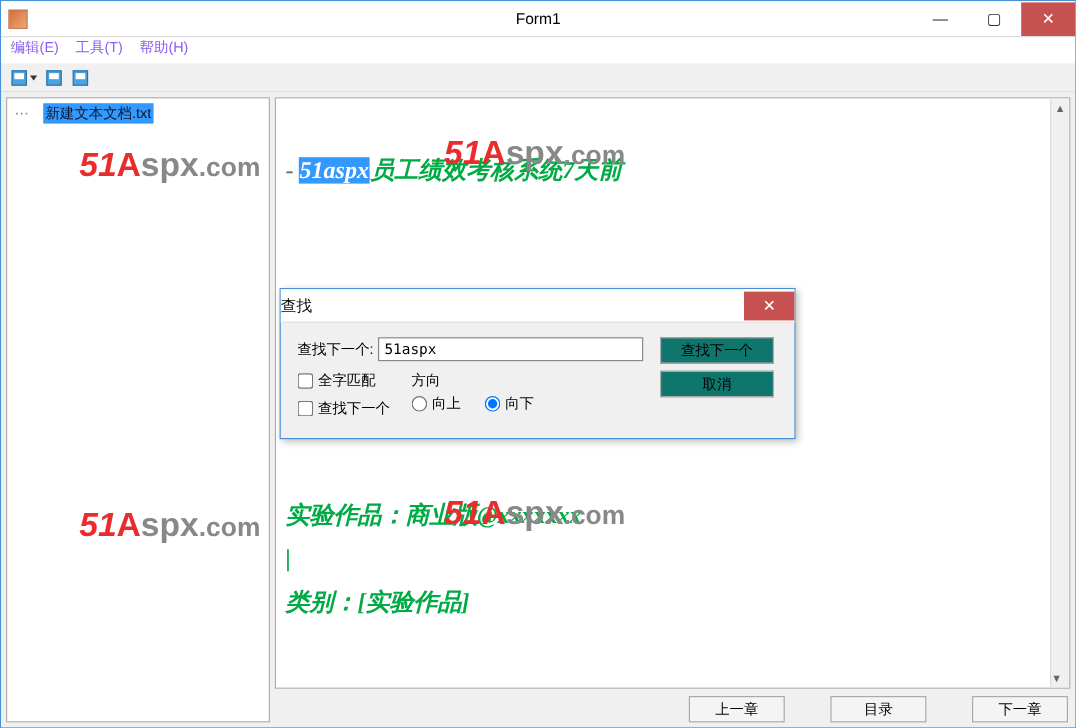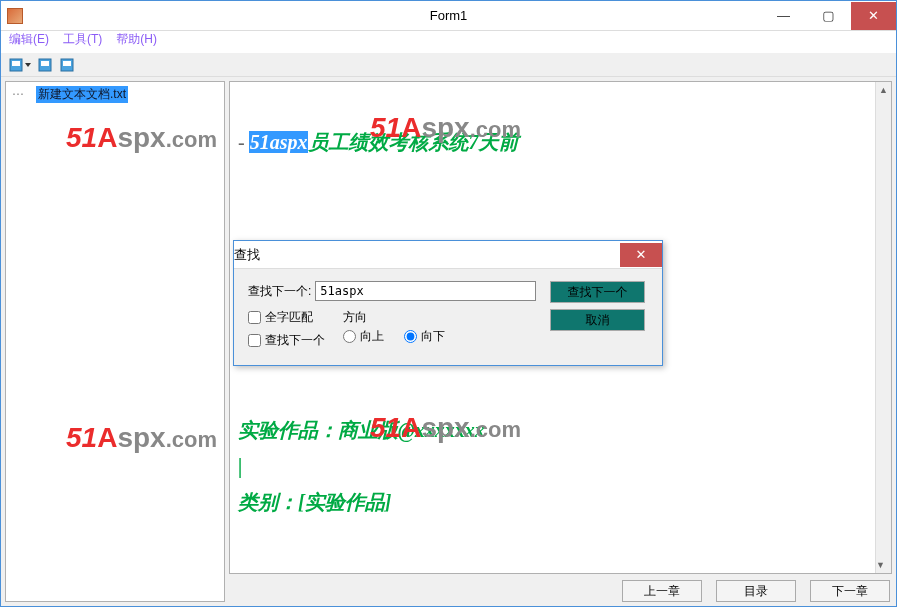--- a/index.html
+++ b/index.html
@@ -182,20 +182,21 @@
     justify-content: flex-end;
     gap: 14px;
     padding: 4px 2px 0 0;
   }
   .button-row button {
     width: 80px;
     height: 22px;
     font-size: 12px;
     background: #f4f4f4;
     border: 1px solid #aaa;
+    margin-left: 24px;
   }
   
   .find-dialog {
     position: absolute;
     top: 240px;
     left: 233px;
     width: 430px;
     border: 1px solid #4a90d9;
     background: #f0f0f0;
     box-shadow: 2px 2px 6px rgba(0,0,0,0.25);

